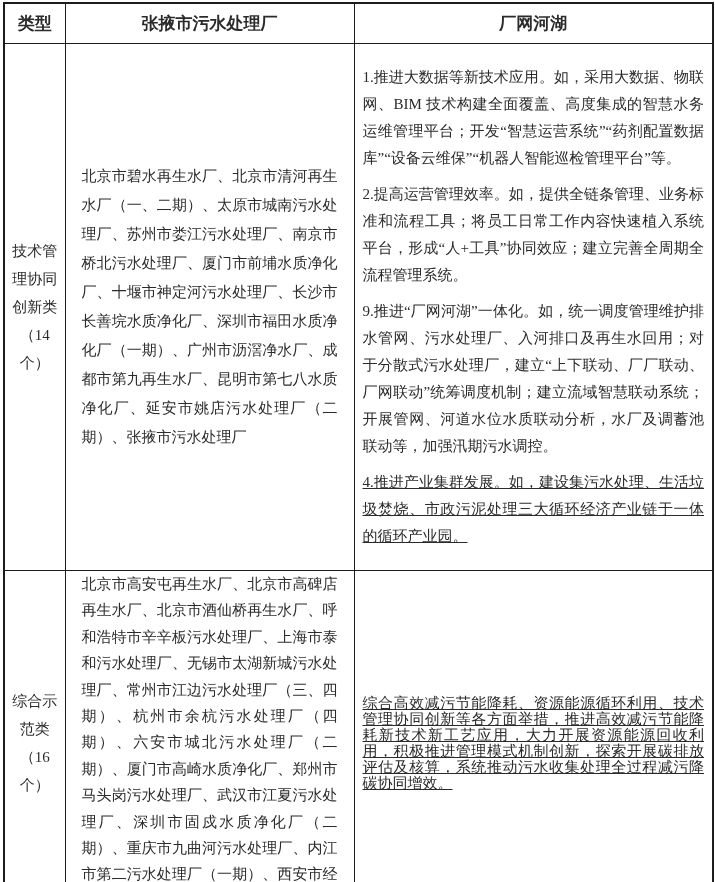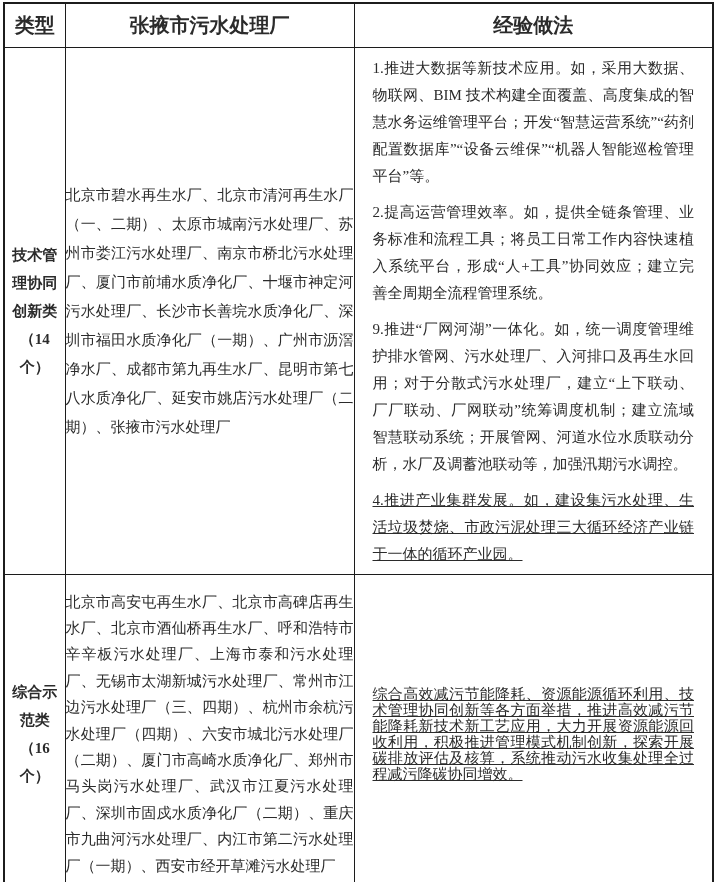--- a/index.html
+++ b/index.html
@@ -28,40 +28,39 @@
     font-size: 15px;
     color: #2b2b2b;
     box-sizing: border-box;
   }
   thead tr { height: 30px; }
   tr.row-1 { height: 527px; }
   tr.row-2 { height: 319px; }
   th {
     font-weight: bold;
     text-align: center;
-    font-size: 20px;
+    font-size: 17px;
     padding: 8px 2px;
   }
   td.type-cell {
     text-align: center;
     padding: 0 5px;
     line-height: 28px;
-    font-weight: bold;
   }
   td.plants-cell {
     text-align: justify;
     text-justify: inter-character;
-    padding: 0 0;
+    padding: 0 16px;
   }
   tr.row-1 td.plants-cell { line-height: 29px; }
   tr.row-2 td.plants-cell { line-height: 26.4px; }
   td.practices-cell {
     text-align: justify;
     text-justify: inter-character;
-    padding: 0 18px;
+    padding: 0 8px;
     margin-left: 32px;
   }
   tr.row-1 td.practices-cell { line-height: 27px; }
   tr.row-2 td.practices-cell { line-height: 16px; }
   td.practices-cell p {
     margin: 0 0 9px 0;
   }
   td.practices-cell p:last-child {
     margin-bottom: 0;
     text-decoration: underline;
@@ -74,21 +73,21 @@
   <table class="benchmark">
     <colgroup>
       <col style="width:61px">
       <col style="width:289px">
       <col style="width:359px">
     </colgroup>
     <thead>
       <tr>
         <th>类型</th>
         <th>张掖市污水处理厂</th>
-        <th>经验做法</th>
+        <th>厂网河湖</th>
       </tr>
     </thead>
     <tbody>
       <tr class="row-1">
         <td class="type-cell">技术管理协同创新类（14个）</td>
         <td class="plants-cell">北京市碧水再生水厂、北京市清河再生水厂（一、二期）、太原市城南污水处理厂、苏州市娄江污水处理厂、南京市桥北污水处理厂、厦门市前埔水质净化厂、十堰市神定河污水处理厂、长沙市长善垸水质净化厂、深圳市福田水质净化厂（一期）、广州市沥滘净水厂、成都市第九再生水厂、昆明市第七八水质净化厂、延安市姚店污水处理厂（二期）、张掖市污水处理厂</td>
         <td class="practices-cell">
           <p>1.推进大数据等新技术应用。如，采用大数据、物联网、BIM 技术构建全面覆盖、高度集成的智慧水务运维管理平台；开发“智慧运营系统”“药剂配置数据库”“设备云维保”“机器人智能巡检管理平台”等。</p>
           <p>2.提高运营管理效率。如，提供全链条管理、业务标准和流程工具；将员工日常工作内容快速植入系统平台，形成“人+工具”协同效应；建立完善全周期全流程管理系统。</p>
           <p>9.推进“厂网河湖”一体化。如，统一调度管理维护排水管网、污水处理厂、入河排口及再生水回用；对于分散式污水处理厂，建立“上下联动、厂厂联动、厂网联动”统筹调度机制；建立流域智慧联动系统；开展管网、河道水位水质联动分析，水厂及调蓄池联动等，加强汛期污水调控。</p>

